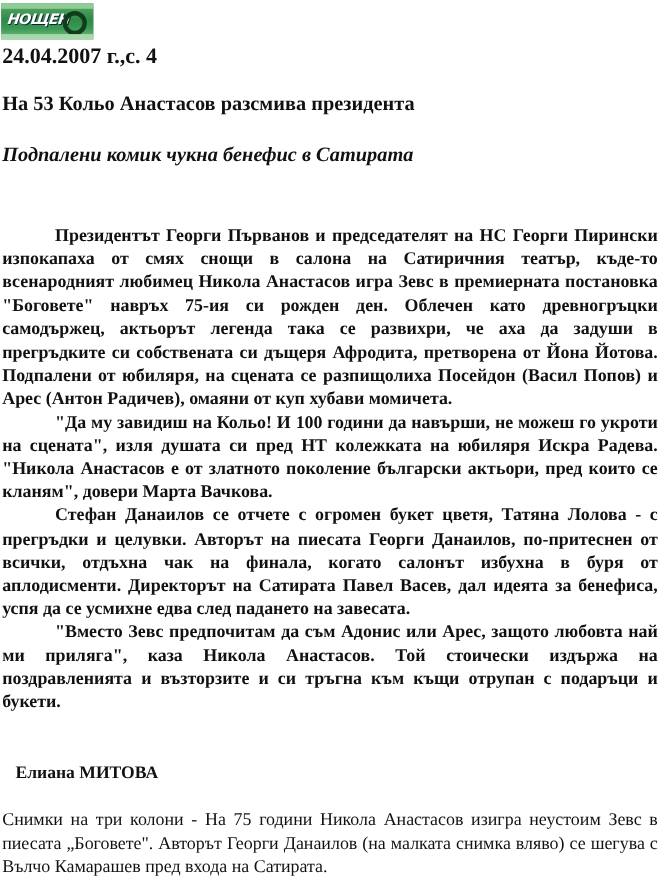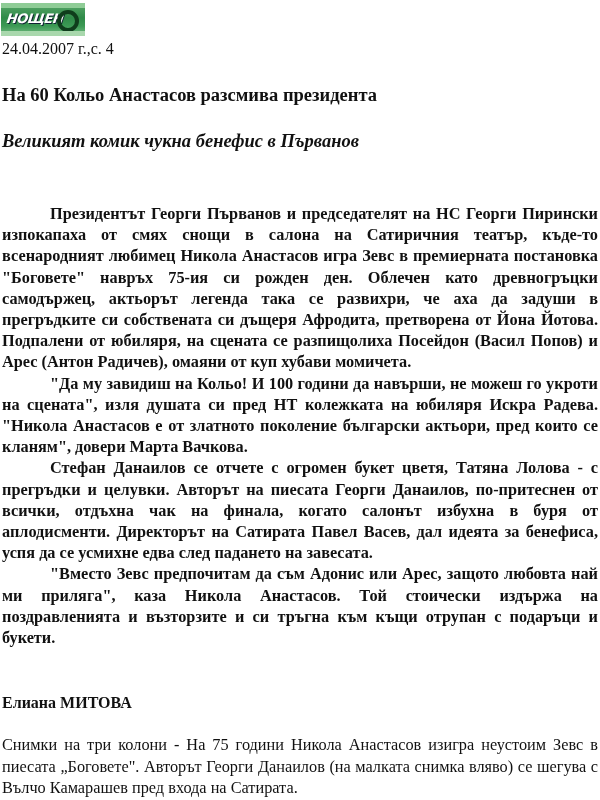--- a/index.html
+++ b/index.html
@@ -8,42 +8,42 @@
   .logo { position: absolute; left: 1px; top: 3px; width: 84px; height: 33px;
           background: linear-gradient(180deg, #5aa86a 0%, #2f8a48 45%, #3c9a55 70%, #7dbf88 100%);
           overflow: hidden; }
   .logo .band-top { position: absolute; left: 0; top: 0; width: 100%; height: 5px; background: #8fcc96; }
   .logo .band-bot { position: absolute; left: 0; bottom: 0; width: 100%; height: 5px; background: #a9d8ad; }
   .logo .word { position: absolute; left: 6px; top: 8px; font-family: "DejaVu Sans", sans-serif;
                 font-weight: bold; font-style: italic; font-size: 13px; color: #fff;
                 letter-spacing: -0.5px; transform: skewX(-8deg); text-shadow: 1px 1px 0 #123; }
   .logo .ring { position: absolute; right: 6px; top: 7px; width: 14px; height: 14px;
                 border: 4px solid #0f3d1c; border-radius: 50%; }
-  .date { position: absolute; left: 2px; top: 40px; font-size: 16px; font-weight: normal; }
+  .date { position: absolute; left: 2px; top: 40px; font-size: 20px; font-weight: bold; }
   .title { position: absolute; left: 2px; top: 85px; font-size: 18.5px; font-weight: bold; }
   .subtitle { position: absolute; left: 2px; top: 131px; font-size: 18.5px; font-weight: bold; font-style: italic; }
   .body { position: absolute; left: 2px; top: 203px; width: 596px; font-size: 16.3px; line-height: 21.2px; font-weight: bold; }
   .body p { margin: 0; text-align: justify; text-indent: 48px; }
-  .author { position: absolute; left: 2px; top: 694px; font-size: 16px; font-weight: bold; }
+  .author { position: absolute; left: 14px; top: 694px; font-size: 16px; font-weight: bold; }
   .caption { position: absolute; left: 2px; top: 734px; width: 596px; font-size: 16.3px; line-height: 21.5px;
              text-align: justify; }
 </style>
 </head>
 <body>
 
 <div class="logo">
   <div class="band-top"></div>
   <span class="word">НОЩЕН</span>
   <div class="ring"></div>
   <div class="band-bot"></div>
 </div>
 
 <div class="date">24.04.2007 г.,с. 4</div>
-<div class="title">На 60 Кольо Анастасов разсмива президента</div>
-<div class="subtitle">Великият комик чукна бенефис в Първанов</div>
+<div class="title">На 53 Кольо Анастасов разсмива президента</div>
+<div class="subtitle">Подпалени комик чукна бенефис в Сатирата</div>
 
 <div class="body">
   <p>Президентът Георги Първанов и председателят на НС Георги Пирински изпокапаха от смях снощи в салона на Сатиричния театър, къде-то всенародният любимец Никола Анастасов игра Зевс в премиерната постановка "Боговете" навръх 75-ия си рожден ден. Облечен като древногръцки самодържец, актьорът легенда така се развихри, че аха да задуши в прегръдките си собствената си дъщеря Афродита, претворена от Йона Йотова. Подпалени от юбиляря, на сцената се разпищолиха Посейдон (Васил Попов) и Арес (Антон Радичев), омаяни от куп хубави момичета.</p>
   <p>"Да му завидиш на Кольо! И 100 години да навърши, не можеш го укроти на сцената", изля душата си пред НТ колежката на юбиляря Искра Радева. "Никола Анастасов е от златното поколение български актьори, пред които се кланям", довери Марта Вачкова.</p>
   <p>Стефан Данаилов се отчете с огромен букет цветя, Татяна Лолова - с прегръдки и целувки. Авторът на пиесата Георги Данаилов, по-притеснен от всички, отдъхна чак на финала, когато салонът избухна в буря от аплодисменти. Директорът на Сатирата Павел Васев, дал идеята за бенефиса, успя да се усмихне едва след падането на завесата.</p>
   <p>"Вместо Зевс предпочитам да съм Адонис или Арес, защото любовта най ми приляга", каза Никола Анастасов. Той стоически издържа на поздравленията и възторзите и си тръгна към къщи отрупан с подаръци и букети.</p>
 </div>
 
 <div class="author">Елиана МИТОВА</div>
 <div class="caption">Снимки на три колони - На 75 години Никола Анастасов изигра неустоим Зевс в пиесата „Боговете". Авторът Георги Данаилов (на малката снимка вляво) се шегува с Вълчо Камарашев пред входа на Сатирата.</div>

